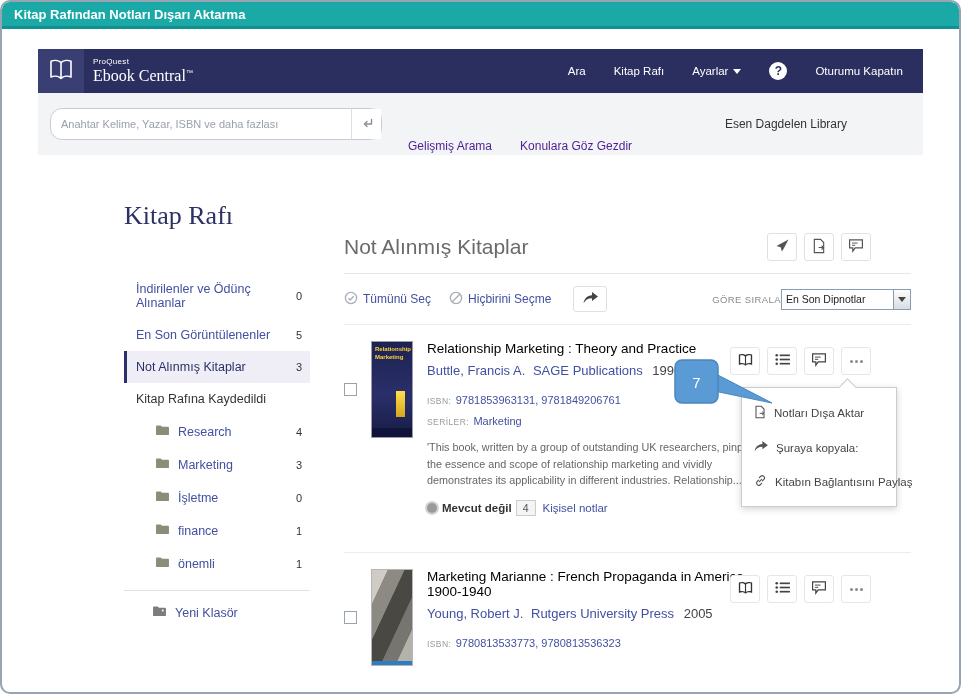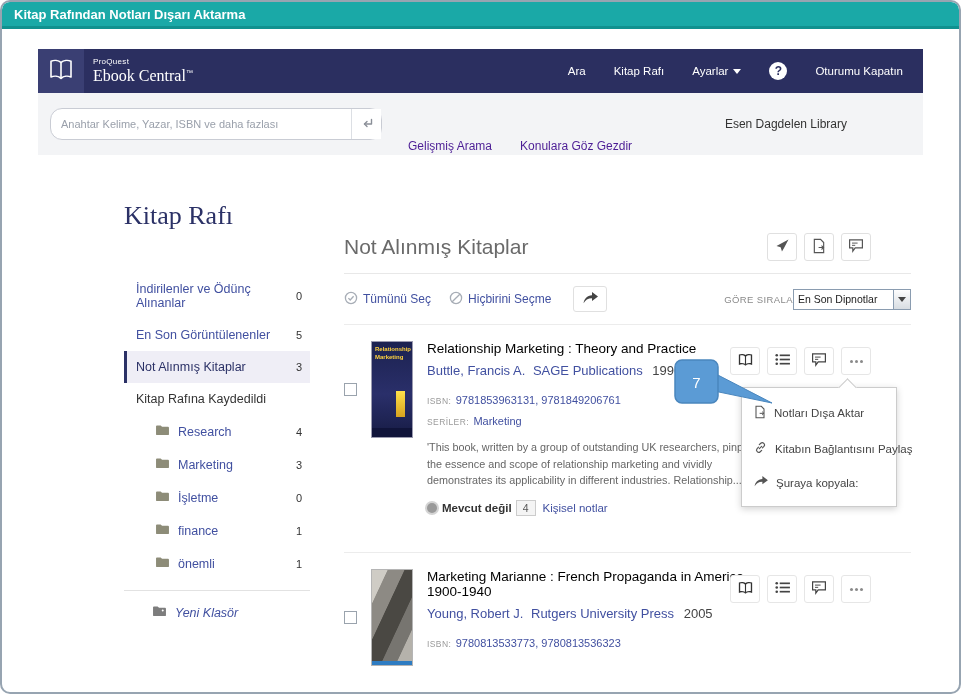--- a/index.html
+++ b/index.html
@@ -41,37 +41,37 @@
   
   .sidebar { width:186px; flex-shrink:0; padding-top:46px; }
   .sb-heading { font-family:"Liberation Serif",serif; font-size:26px; color:#2b3166; margin-bottom:42px; }
   .sb-item { display:flex; align-items:center; padding:9px 8px 9px 9px; border-left:3px solid transparent; font-size:12.5px; color:#4150a0; cursor:pointer; }
   .sb-item .count { margin-left:auto; color:#333; font-size:11px; }
   .sb-item.active { background:#efeef6; border-left-color:#2b3166; color:#2b3166; }
   .sb-item.plain { color:#333; cursor:default; }
   .sb-folder { padding-left:28px; gap:8px; }
   .sb-folder svg { flex-shrink:0; }
   .sb-divider { border-top:1px solid #e2e2e2; margin:10px 0 2px; }
-  .sb-new { display:flex; align-items:center; gap:8px; padding:12px 8px 12px 28px; font-size:12.5px; color:#4150a0; cursor:pointer;font-style:italic; }
+  .sb-new { display:flex; align-items:center; gap:8px; padding:12px 8px 12px 28px; font-size:12.5px; color:#4150a0; cursor:pointer; }
 
   
   .main { flex:1; padding-top:78px; margin-left:34px; }
   .main-head { display:flex; align-items:center; }
   .main-title { font-size:21px; color:#6a6a6a; font-weight:400; }
   .head-tools { margin-left:auto; display:flex; gap:7px; margin-right:40px; }
   .tool-btn, .act-btn, .share-btn { border:1px solid #e0e0e0; border-radius:3px; background:#fff; display:flex; align-items:center; justify-content:center; cursor:pointer; }
   .tool-btn { width:30px; height:28px; }
   .rule { border-top:1px solid #e8e8e8; margin-top:12px; }
 
   .select-row { display:flex; align-items:center; padding:12px 0; }
   .sel-link { display:flex; align-items:center; gap:5px; font-size:12px; color:#4150a0; margin-right:18px; cursor:pointer; }
   .share-btn { width:34px; height:26px; margin-left:4px; }
   .sort { margin-left:auto; display:flex; align-items:center; gap:0; }
   .sort-label { font-size:9.5px; color:#8a8a8a; letter-spacing:.4px; }
-  .sort-select { width:118px; height:21px; border:1px solid #8a9cb0; background:#fff; display:flex; align-items:stretch; cursor:pointer; }
+  .sort-select { width:130px; height:21px; border:1px solid #8a9cb0; background:#fff; display:flex; align-items:stretch; cursor:pointer; }
   .sort-select .txt { flex:1; padding:3px 4px 0; font-size:10.5px; color:#222; white-space:nowrap; overflow:hidden; }
   .sort-select .arrow { width:17px; border-left:1px solid #8a9cb0; background:linear-gradient(#fdfdfd,#d8dde2); display:flex; align-items:center; justify-content:center; }
   .chev { width:0; height:0; border-left:4px solid transparent; border-right:4px solid transparent; border-top:5px solid #444; }
 
   
   .book-row { display:flex; padding:16px 0 14px; border-top:1px solid #ececec; position:relative; }
   .book-row.first { min-height:228px; }
   .bk-check { width:13px; height:13px; border:1px solid #9aa3ad; background:#fff; margin-top:42px; flex-shrink:0; cursor:pointer; }
   .bk-cover { width:42px; height:97px; margin-left:14px; flex-shrink:0; position:relative; border:1px solid #9b9bb0; overflow:hidden; }
   .cover-1 { background:linear-gradient(#1c2250,#2a2f6a 55%,#171c45); }
@@ -380,35 +380,35 @@
             <span>
               <svg width="12" height="14" viewBox="0 0 18 20" fill="none" stroke="#555" stroke-width="1.6">
                   <path d="M3 1.5 H11 L15 5.5 V18.5 H3 Z"></path>
                   <path d="M8.5 12 H14.5 M12.2 9.5 L14.8 12 L12.2 14.5" stroke-width="1.5"></path>
                 </svg>
             </span>
             <span>Notları Dışa Aktar</span>
           </div>
           <div class="ctx-item">
             <span>
+              <svg width="14" height="11" viewBox="0 0 20 16">
+                  <path d="M12 0 L20 6 L12 12 V8.2 C6.5 8.2 3 10.5 0.8 15 C1.3 9.2 5.5 4.6 12 4.2 Z" fill="#555"></path>
+                </svg>
+            </span>
+            <span>Şuraya kopyala:</span>
+          </div>
+          <div class="ctx-item">
+            <span>
               <svg width="13" height="13" viewBox="0 0 20 20" fill="none" stroke="#555" stroke-width="1.8" stroke-linecap="round">
                   <path d="M8.2 11.8 L11.8 8.2"></path>
                   <path d="M7 9.5 L4.8 11.7 a3.4 3.4 0 0 0 4.8 4.8 L11.8 14.3"></path>
                   <path d="M13 10.5 L15.2 8.3 a3.4 3.4 0 0 0 -4.8 -4.8 L8.2 5.7"></path>
                 </svg>
             </span>
             <span>Kitabın Bağlantısını Paylaş</span>
-          </div>
-          <div class="ctx-item">
-            <span>
-              <svg width="14" height="11" viewBox="0 0 20 16">
-                  <path d="M12 0 L20 6 L12 12 V8.2 C6.5 8.2 3 10.5 0.8 15 C1.3 9.2 5.5 4.6 12 4.2 Z" fill="#555"></path>
-                </svg>
-            </span>
-            <span>Şuraya kopyala:</span>
           </div>
         </div>
 
         <div class="callout">
           <svg width="102" height="54" viewBox="0 0 102 54">
             <polygon points="40,14 98,44 40,32" fill="#5b9bd5" stroke="#4a86bd" stroke-width="1"></polygon>
             <rect x="1" y="1" width="43" height="43" rx="7" fill="#5b9bd5" stroke="#4a86bd" stroke-width="1.5"></rect>
             <text x="22.5" y="29" text-anchor="middle" font-family="Liberation Sans, sans-serif" font-size="15" fill="#ffffff">7</text>
           </svg>
         </div>

